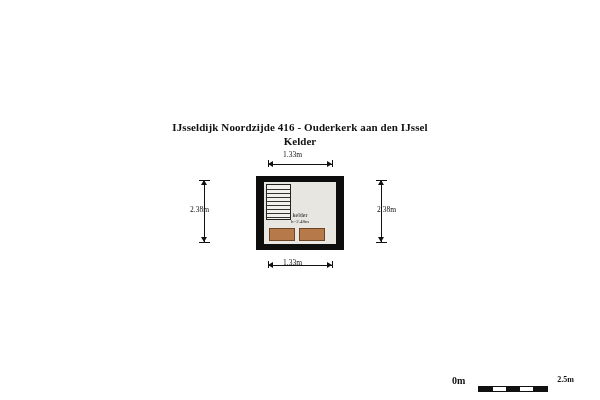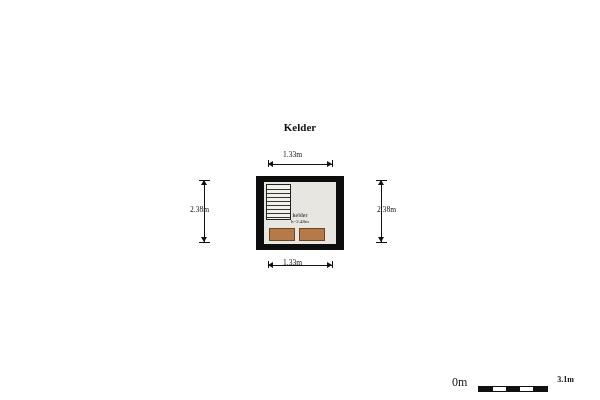--- a/index.html
+++ b/index.html
@@ -187,22 +187,22 @@
     left: 452px;
     top: 375px;
     width: 122px;
     height: 20px;
   }
   #scalebar-label-left {
     position: absolute;
     left: 0;
     top: 0;
     font-family: "Liberation Serif", serif;
-    font-weight: normal;
-    font-size: 12px;
+    font-weight: bold;
+    font-size: 10px;
     color: #111111;
   }
   #scalebar-label-right {
     position: absolute;
     right: 0;
     top: 0;
     font-family: "Liberation Serif", serif;
     font-weight: bold;
     font-size: 8px;
     color: #111111;
@@ -221,20 +221,21 @@
     flex: 1 1 0;
     height: 100%;
   }
   .seg-dark { background: #111111; }
   .seg-light { background: #ffffff; }
 </style>
 </head>
 <body>
 
 <div id="title-block">
+  <div id="title-line1">IJsseldijk Noordzijde 416 - Ouderkerk aan den IJssel</div>
   <div id="title-line2">Kelder</div>
 </div>
 
 <div id="plan-area">
 
   <div class="dim-label" style="left:283px; top:150px;">1.33m</div>
   <div class="dim-line-h" style="left:268px; top:164px; width:64px;"></div>
   <div class="arrow arrow-left" style="left:268px; top:161px;"></div>
   <div class="arrow arrow-right" style="left:327px; top:161px;"></div>
   <div class="tick-v" style="left:268px; top:160px;"></div>
@@ -279,21 +280,21 @@
       <div id="room-area">h=2.48m</div>
 
       <div class="furniture" id="furniture-left"></div>
       <div class="furniture" id="furniture-right"></div>
     </div>
   </div>
 </div>
 
 <div id="scalebar">
   <div id="scalebar-label-left">0m</div>
-  <div id="scalebar-label-right">3.1m</div>
+  <div id="scalebar-label-right">2.5m</div>
   <div id="scalebar-bar">
     <div class="scalebar-seg seg-dark"></div>
     <div class="scalebar-seg seg-light"></div>
     <div class="scalebar-seg seg-dark"></div>
     <div class="scalebar-seg seg-light"></div>
     <div class="scalebar-seg seg-dark"></div>
   </div>
 </div>
 
 </body></html>

